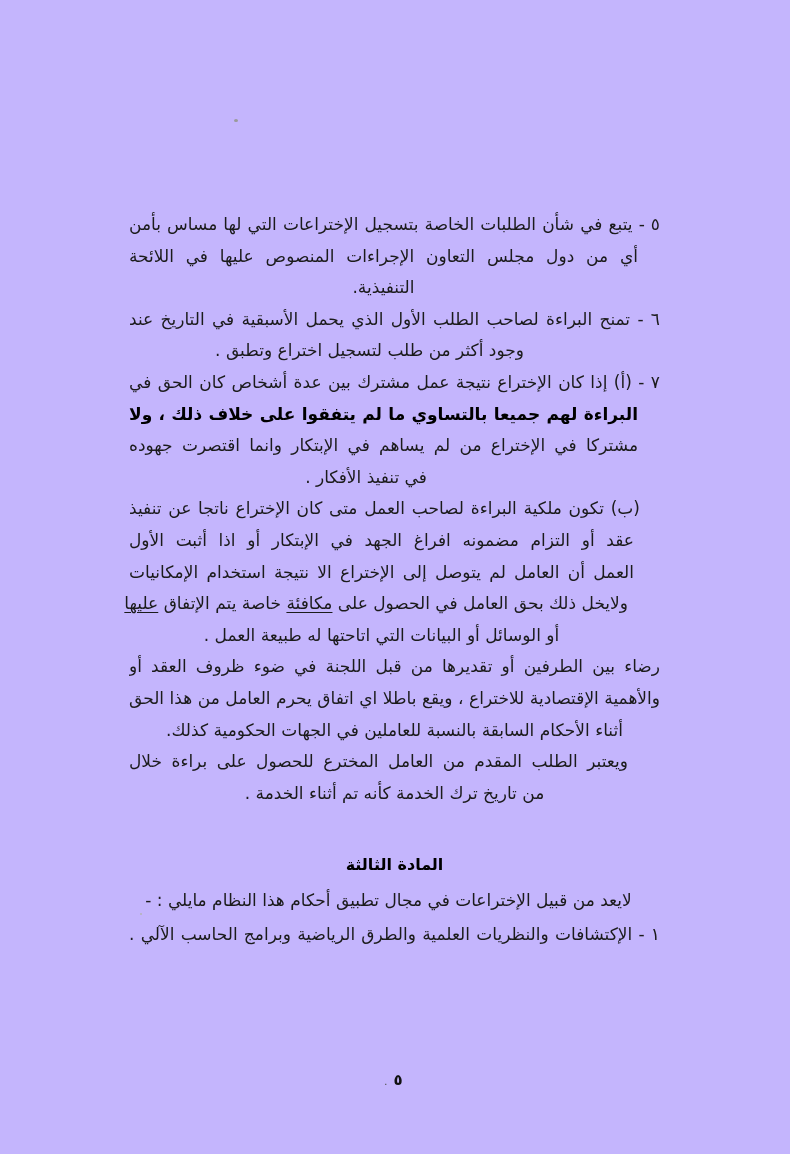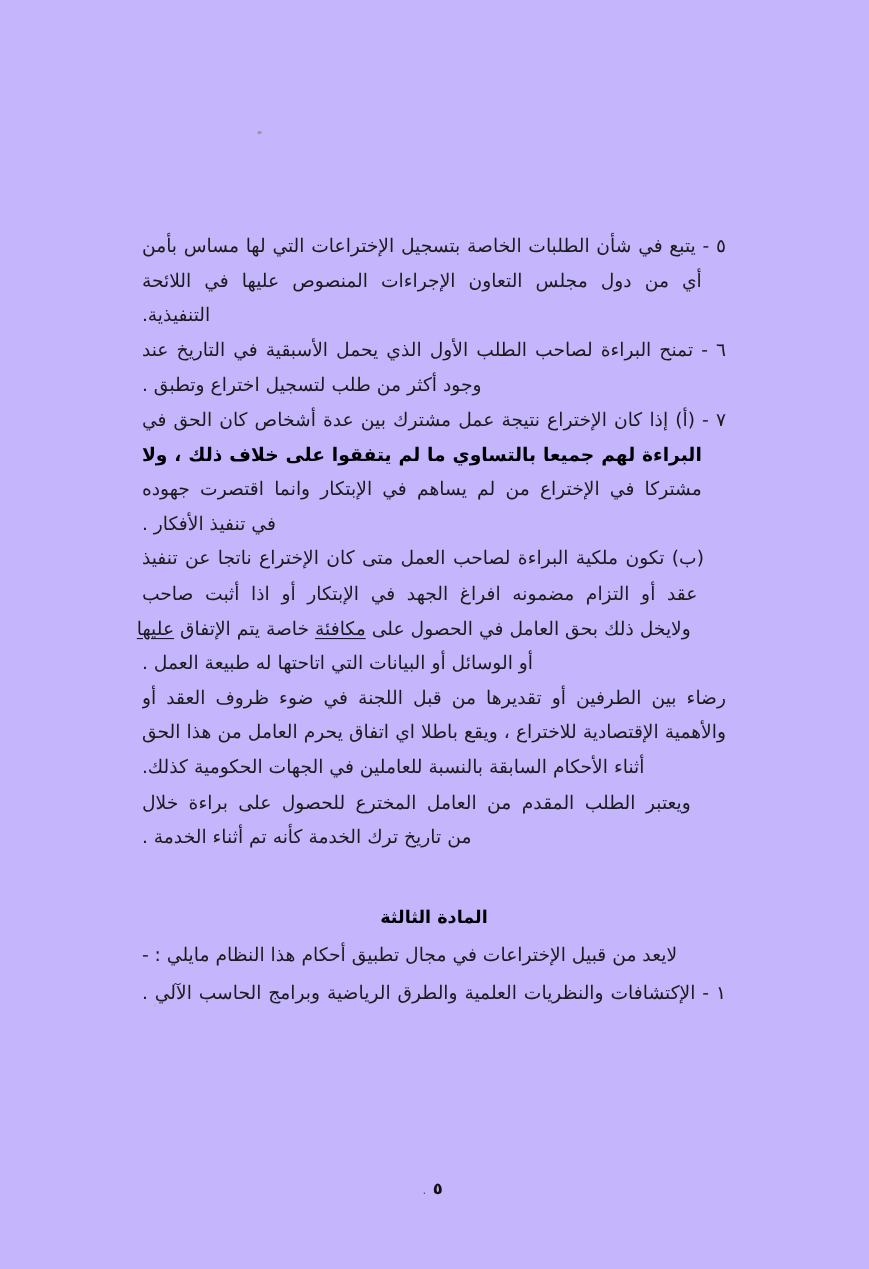--- a/index.html
+++ b/index.html
@@ -16,21 +16,21 @@
     position: absolute;
     top: 209px;
     right: 130px;
     width: 531px;
     direction: rtl;
     font-size: 17px;
   }
   .ln {
     height: 31.6px;
     line-height: 31.6px;
-    text-align: left;
+    text-align: center;
     white-space: nowrap;
   }
   .just {
     white-space: normal;
     text-align: justify;
     text-align-last: justify;
     overflow: hidden;
   }
   .bold { font-weight: bold; color: #000; }
   .ind-a { padding-right: 22px; }   
@@ -82,21 +82,22 @@
 
     <div class="ln just">٦ - تمنح البراءة لصاحب الطلب الأول الذي يحمل الأسبقية في التاريخ عند</div>
     <div class="ln ind-c">وجود أكثر من طلب لتسجيل اختراع وتطبق .</div>
 
     <div class="ln just">٧ - (أ) إذا كان الإختراع نتيجة عمل مشترك بين عدة أشخاص كان الحق في</div>
     <div class="ln just bold ind-a">البراءة لهم جميعا بالتساوي ما لم يتفقوا على خلاف ذلك ، ولا يعتبر</div>
     <div class="ln just ind-a">مشتركا في الإختراع من لم يساهم في الإبتكار وانما اقتصرت جهوده</div>
     <div class="ln ind-d">في تنفيذ الأفكار .</div>
 
     <div class="ln just ind-b1">(ب) تكون ملكية البراءة لصاحب العمل متى كان الإختراع ناتجا عن تنفيذ</div>
-    <div class="ln just ind-b">عقد أو التزام مضمونه افراغ الجهد في الإبتكار أو اذا أثبت صاحب</div>
+    <div class="ln just ind-b">عقد أو التزام مضمونه افراغ الجهد في الإبتكار أو اذا أثبت الأول</div>
+    <div class="ln just ind-b">العمل أن العامل لم يتوصل إلى الإختراع الا نتيجة استخدام الإمكانيات</div>
     <div class="ln ind-p"><span>ولايخل ذلك بحق العامل في الحصول على </span><span class="ul">مكافئة</span><span> خاصة يتم الإتفاق </span><span class="ul">عليها</span></div>
 
     <div class="ln ind-b">أو الوسائل أو البيانات التي اتاحتها له طبيعة العمل .</div>
     <div class="ln just">رضاء بين الطرفين أو تقديرها من قبل اللجنة في ضوء ظروف العقد أو الالتزام</div>
     <div class="ln just">والأهمية الإقتصادية للاختراع ، ويقع باطلا اي اتفاق يحرم العامل من هذا الحق</div>
     <div class="ln">أثناء الأحكام السابقة بالنسبة للعاملين في الجهات الحكومية كذلك.</div>
 
     <div class="ln just ind-p">ويعتبر الطلب المقدم من العامل المخترع للحصول على براءة خلال سنتين</div>
     <div class="ln">من تاريخ ترك الخدمة كأنه تم أثناء الخدمة .</div>
 

